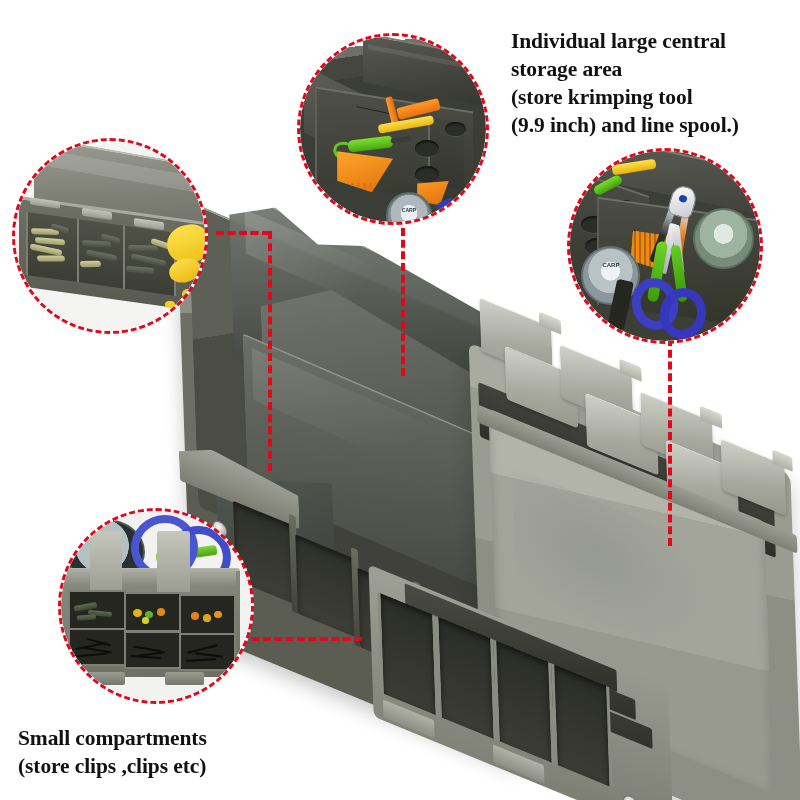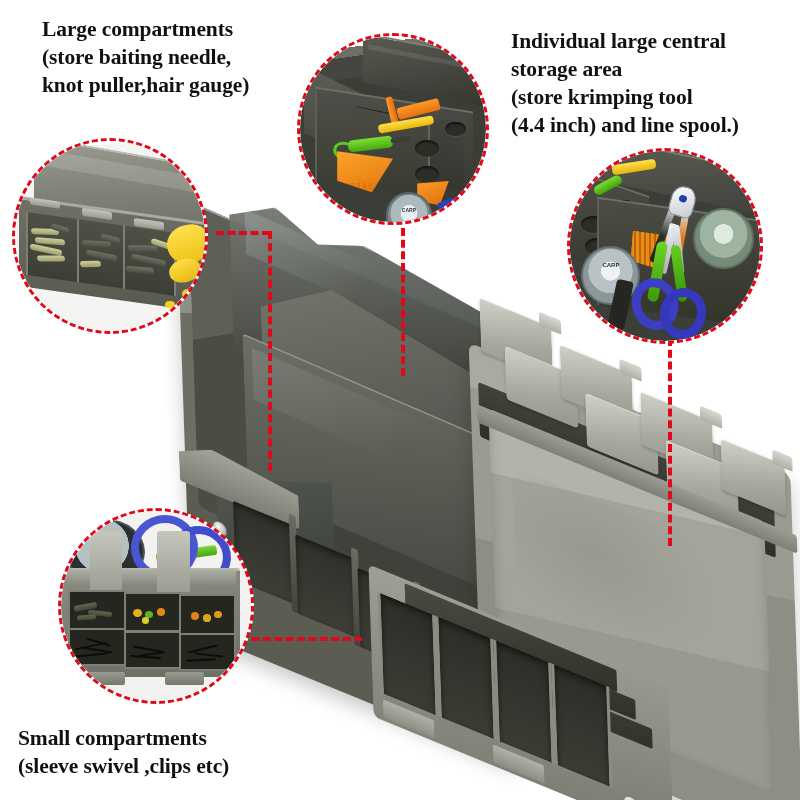--- a/index.html
+++ b/index.html
@@ -780,26 +780,23 @@
             <div class="sm-swivel" style="left:10%;top:72%;width:56%;transform:rotate(-3deg);"></div>
           </div>
 
           <div class="sm-foot" style="left:14%;"></div>
           <div class="sm-foot" style="left:58%;"></div>
         </div>
       </div>
     </div>
   </div>
 
-  <div class="anno" id="anno-large">Large compartments
-(store baiting needle,
-knot puller,hair gauge)</div>
 
   <div class="anno" id="anno-central">Individual large central
 storage area
 (store krimping tool
-(4.4 inch) and line spool.)</div>
+(9.9 inch) and line spool.)</div>
 
 
   <div class="anno" id="anno-small">Small compartments
-(sleeve swivel ,clips etc)</div>
+(store clips ,clips etc)</div>
 
 </div>
 
 </body></html>

